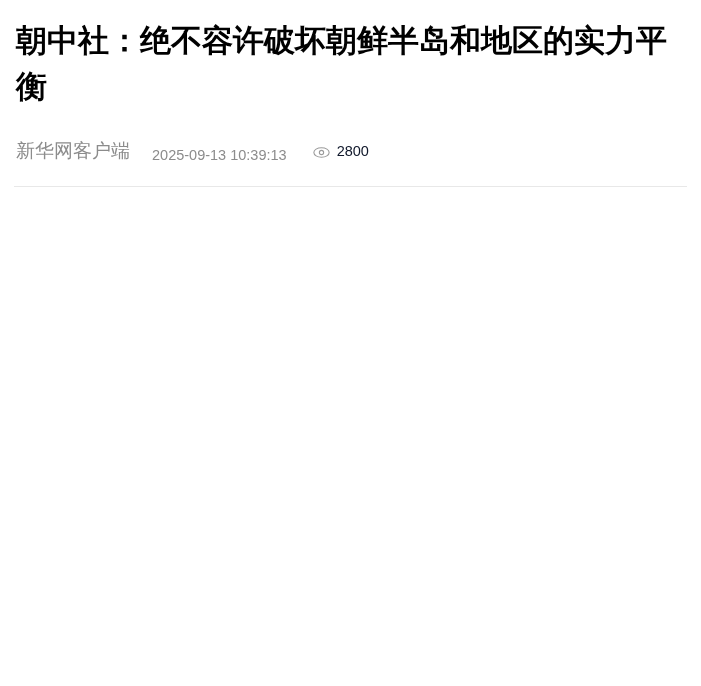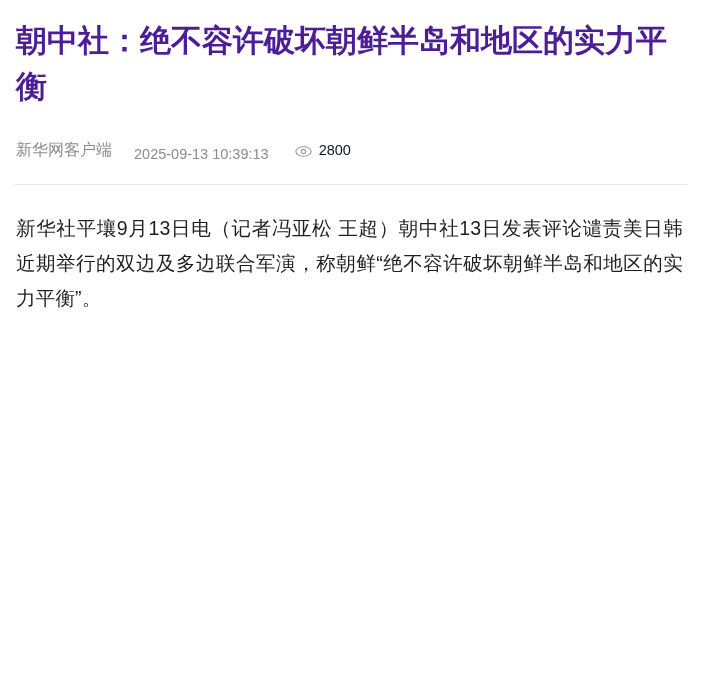--- a/index.html
+++ b/index.html
@@ -18,36 +18,36 @@
     height: 686px;
     box-sizing: border-box;
     padding: 18px 14px 0 14px;
     background: #ffffff;
     position: relative;
   }
   .article-title {
     font-size: 31px;
     line-height: 46px;
     font-weight: bold;
-    color: #4c1d95;
+    color: #000000;
     letter-spacing: 0px;
     margin: 0 0 16px 0;
     padding: 0 6px 0 2px;
   }
   .meta-row {
     display: flex;
     align-items: center;
     margin-top: 28px;
     padding-left: 2px;
     color: #8c8c8c;
     font-size: 14.5px;
   }
   .meta-source {
     color: #8c8c8c;
-    font-size: 16px;
+    font-size: 19px;
   }
   .meta-date {
     color: #8c8c8c;
     font-size: 14.5px;
     margin-left: 22px;
     margin-top: 8px;
   }
   .meta-views {
     display: flex;
     align-items: center;
@@ -105,17 +105,16 @@
           <circle cx="10" cy="10" r="2.5" fill="none" stroke="#9b9b9b" stroke-width="1.3"></circle>
         </svg>
       </span>
       <span class="meta-count">2800</span>
     </span>
   </div>
 
   <div class="divider"></div>
 
   <div class="body-copy">
-    <p>新华社平壤9月13日电（记者冯亚松 王超）朝中社13日发表评论谴责美日韩近期举行的双边及多边联合军演，称朝鲜“绝不容许破坏朝鲜半岛和地区的实力平衡”。</p>
 
   </div>
 
 </div>
 
 </body></html>

